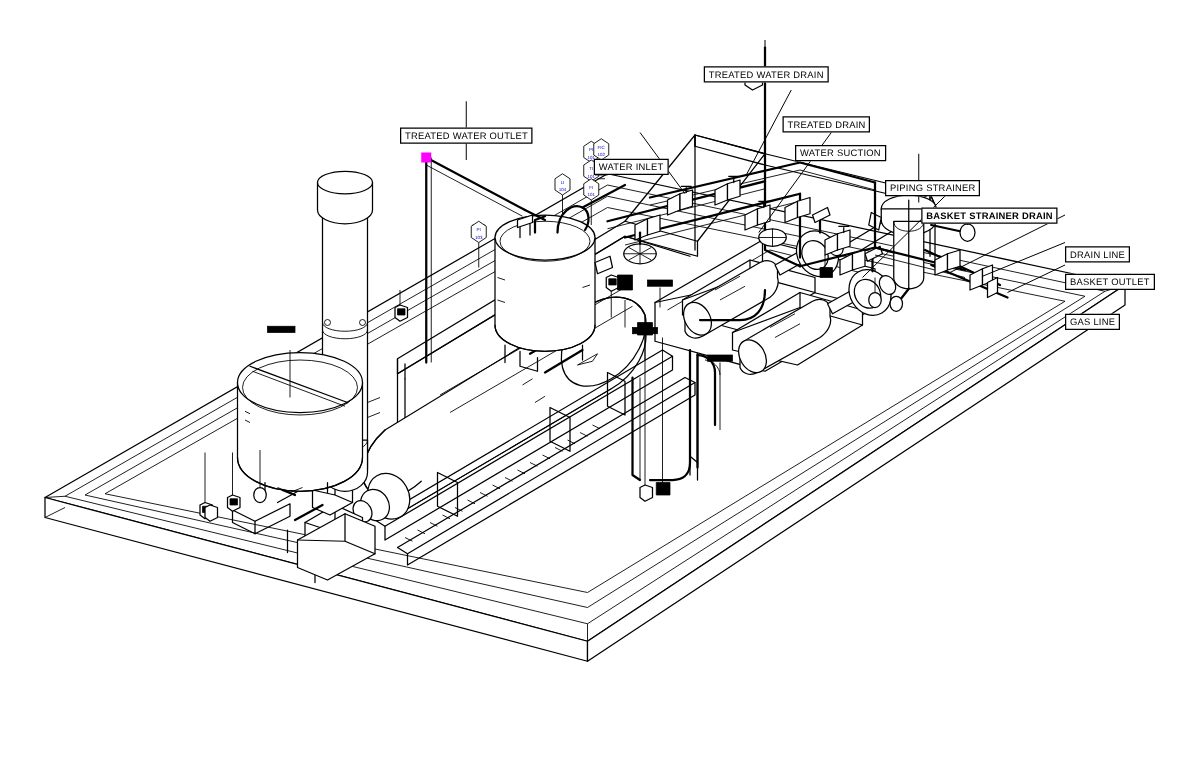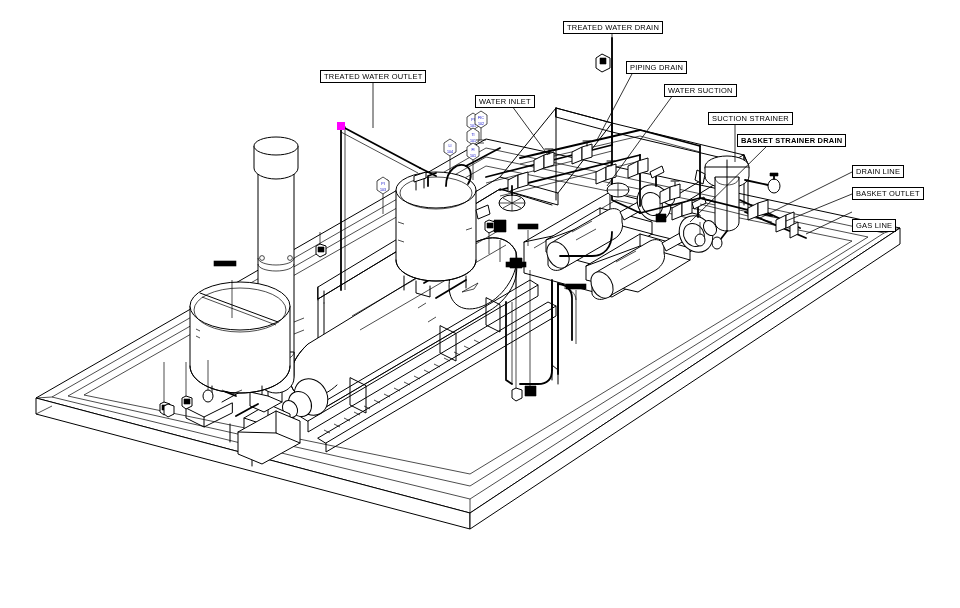--- a/index.html
+++ b/index.html
@@ -32,20 +32,21 @@
     background: #ffffff;
     color: #000;
     font-family: "Liberation Sans", sans-serif;
     font-size: 7.5px;
     line-height: 9px;
     letter-spacing: 0.2px;
     padding: 1px 3px 1px 3px;
     white-space: nowrap;
     box-sizing: border-box;
     font-weight: 500;
+    margin-top: 32px;
   }
 </style>
 </head>
 <body>
 
 <div id="canvas-wrap">
 
 <svg id="drawing-svg" viewBox="0 0 960 608">
   <defs>
     <style>
@@ -516,22 +517,22 @@
   </g>
 
   <g>
     <rect x="337" y="122" width="8" height="8" fill="#ff00ff"></rect>
   </g>
 
 </svg>
 
 <div class="lbl" style="left:320px; top:70px;">TREATED WATER OUTLET</div>
 <div class="lbl" style="left:563px; top:21px;">TREATED WATER DRAIN</div>
-<div class="lbl" style="left:626px; top:61px;">PIPING DRAIN</div>
+<div class="lbl" style="left:626px; top:61px;">TREATED DRAIN</div>
 <div class="lbl" style="left:475px; top:95px;">WATER INLET</div>
-<div class="lbl" style="left:664px; top:84px;">WATER SUCTION</div>
-<div class="lbl" style="left:708px; top:112px;">SUCTION STRAINER</div>
+<div class="lbl" style="left:636px; top:84px;">WATER SUCTION</div>
+<div class="lbl" style="left:708px; top:112px;">PIPING STRAINER</div>
 <div class="lbl" style="left:737px; top:134px;font-weight:bold;">BASKET STRAINER DRAIN</div>
 <div class="lbl" style="left:852px; top:165px;">DRAIN LINE</div>
 <div class="lbl" style="left:852px; top:187px;">BASKET OUTLET</div>
 <div class="lbl" style="left:852px; top:219px;">GAS LINE</div>
 
 </div>
 
 </body></html>

